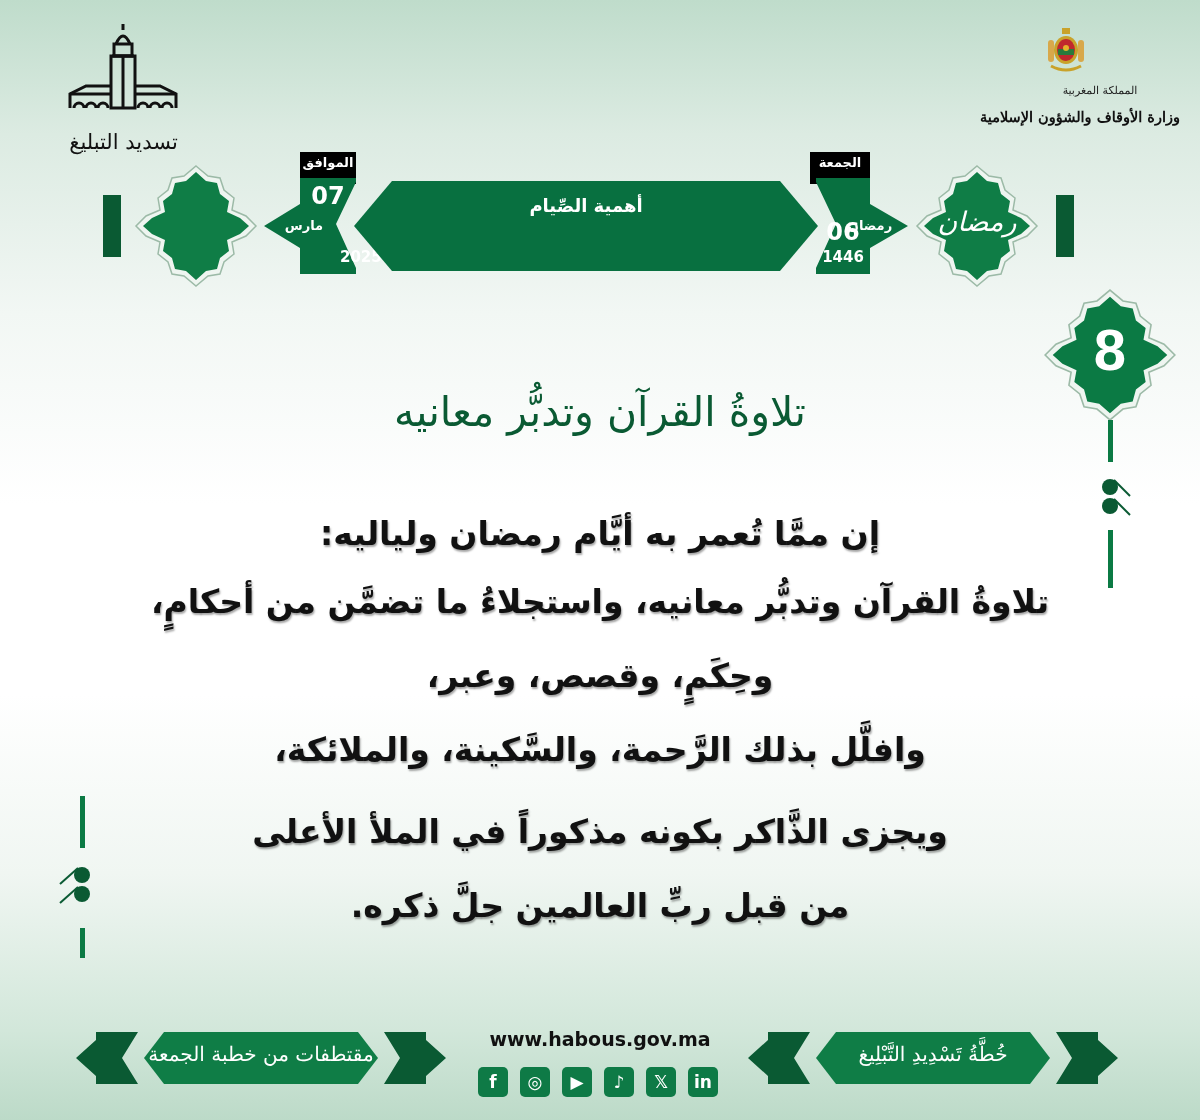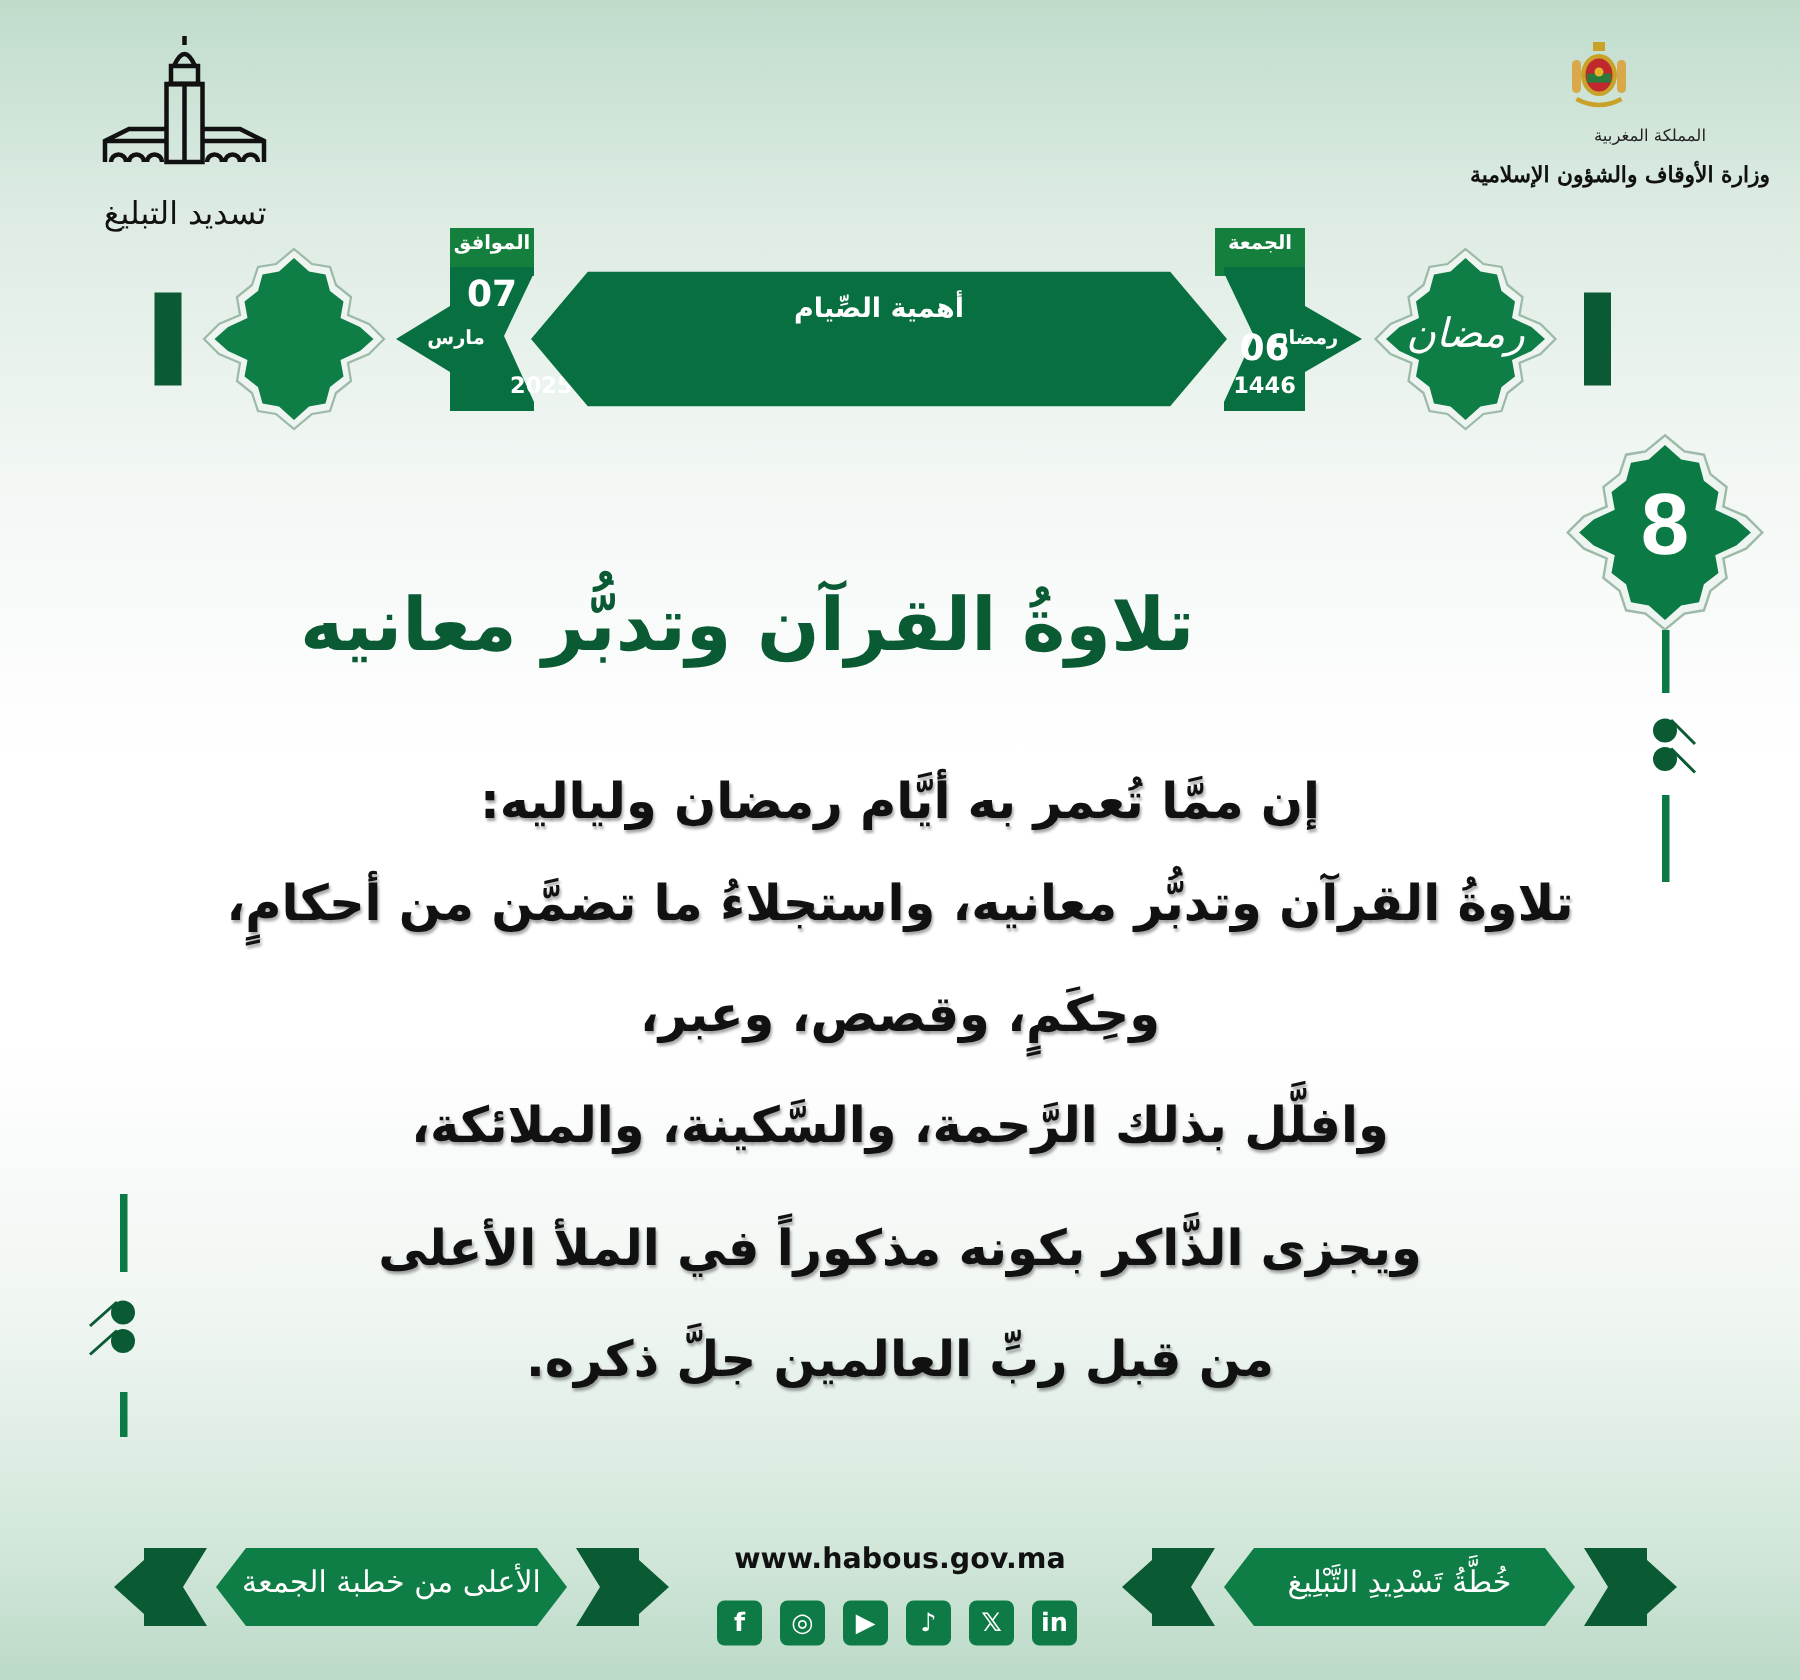--- a/index.html
+++ b/index.html
@@ -20,40 +20,40 @@
   .kingdom-small { position: absolute; left: 0; right: 0; top: 60px; font-family: "DejaVu Serif", serif; font-size: 11px; color: #222; direction: rtl; text-align: center; padding-left: 40px; }
   .ministry { position: absolute; left: 0; right: 0; top: 84px; font-family: "DejaVu Serif", serif; font-size: 14.5px; color: #111; direction: rtl; text-align: center; font-weight: bold; }
 
   
   .bar-end { background: #0a5a33; width: 18px; height: 62px; top: 195px; }
   .rosette { width: 124px; height: 124px; }
   .rosette svg { width: 100%; height: 100%; }
   .rosette-text { position: absolute; left: 0; right: 0; top: 42px; text-align: center; color: #fff; font-family: "DejaVu Serif", serif; font-style: italic; font-size: 27px; direction: rtl; }
 
   .date-box { position: absolute; }
-  .date-label { position: absolute; background: #15803d; color: #fff; font-weight: bold; font-size: 13px; text-align: center; direction: rtl; height: 32px; line-height: 22px; }
+  .date-label { position: absolute; background: #000000; color: #fff; font-weight: bold; font-size: 13px; text-align: center; direction: rtl; height: 32px; line-height: 22px; }
   .date-shape { position: absolute; }
   .date-num { position: absolute; color: #fff; font-weight: bold; font-size: 24px; text-align: center; }
   .date-month { position: absolute; color: #fff; font-weight: bold; font-size: 13px; text-align: center; direction: rtl; }
   .date-year { position: absolute; color: #fff; font-weight: bold; font-size: 15px; text-align: center; }
 
   .title-banner { left: 352px; top: 181px; width: 468px; height: 90px; }
   .title-banner svg { position: absolute; left: 0; top: 0; width: 100%; height: 100%; }
   .title-l1 { position: absolute; left: 0; right: 0; top: 14px; text-align: center; color: #fff; font-weight: bold; font-size: 18px; direction: rtl; }
   .title-l2 { position: absolute; left: 0; right: 0; top: 48px; text-align: center; color: #fff; font-weight: bold; font-size: 19px; direction: rtl; }
 
   
   .num-badge { left: 1043px; top: 288px; width: 134px; height: 134px; }
   .num-badge svg { width: 100%; height: 100%; }
   .num-text { position: absolute; left: 0; right: 0; top: 28px; text-align: center; color: #fff; font-weight: bold; font-size: 58px; font-family: "Liberation Sans", sans-serif; }
   .vline { background: #0b7a44; width: 5px; }
   .orn { width: 40px; height: 44px; }
 
   
-  .heading { left: 200px; right: 200px; top: 388px; text-align: left; color: #0a5a33; font-weight: bold; font-size: 49px; direction: rtl; letter-spacing: 0.5px; }
+  .heading { left: 200px; right: 200px; top: 388px; text-align: center; color: #0a5a33; font-weight: normal; font-size: 41px; direction: rtl; letter-spacing: 0.5px; }
   .body-line { left: 80px; right: 80px; text-align: center; color: #111; font-weight: bold; font-size: 33px; direction: rtl; text-shadow: 1px 2px 2px rgba(0,0,0,0.35); }
 
   
   .ribbon { width: 370px; height: 56px; }
   .ribbon svg { position: absolute; left: 0; top: 0; width: 100%; height: 100%; }
   .ribbon-text { position: absolute; left: 0; right: 0; top: 12px; text-align: center; color: #fff; font-family: "DejaVu Serif", serif; font-size: 20px; direction: rtl; }
   .site-url { left: 460px; top: 1028px; width: 280px; text-align: center; font-weight: bold; font-size: 19px; color: #111; font-family: "DejaVu Sans", sans-serif; }
   .socials { left: 478px; top: 1067px; display: flex; gap: 12px; }
   .soc { width: 30px; height: 30px; background: #0e7a46; border-radius: 5px; color: #fff; display: flex; align-items: center; justify-content: center; font-weight: bold; font-size: 17px; font-family: "DejaVu Sans", sans-serif; }
 </style>
@@ -174,21 +174,21 @@
 <div class="abs body-line" style="top:730px;">وافلَّل بذلك الرَّحمة، والسَّكينة، والملائكة،</div>
 <div class="abs body-line" style="top:812px;">ويجزى الذَّاكر بكونه مذكوراً في الملأ الأعلى</div>
 <div class="abs body-line" style="top:886px;">من قبل ربِّ العالمين جلَّ ذكره.</div>
 
 <div class="abs ribbon" style="left:76px;top:1030px;">
   <svg viewBox="0 0 370 56" preserveAspectRatio="none">
     <polygon points="0,28 20,10 20,2 62,2 46,28 62,54 20,54 20,46" fill="#0a5a33"></polygon>
     <polygon points="370,28 350,10 350,2 308,2 324,28 308,54 350,54 350,46" fill="#0a5a33"></polygon>
     <polygon points="88,2 282,2 302,28 282,54 88,54 68,28" fill="#0f7d46"></polygon>
   </svg>
-  <div class="ribbon-text">الأعلى من خطبة الجمعة</div>
+  <div class="ribbon-text">مقتطفات من خطبة الجمعة</div>
 </div>
 
 <div class="abs site-url">www.habous.gov.ma</div>
 <div class="abs socials">
   <div class="soc">f</div>
   <div class="soc">◎</div>
   <div class="soc">▶</div>
   <div class="soc">♪</div>
   <div class="soc">𝕏</div>
   <div class="soc">in</div>

